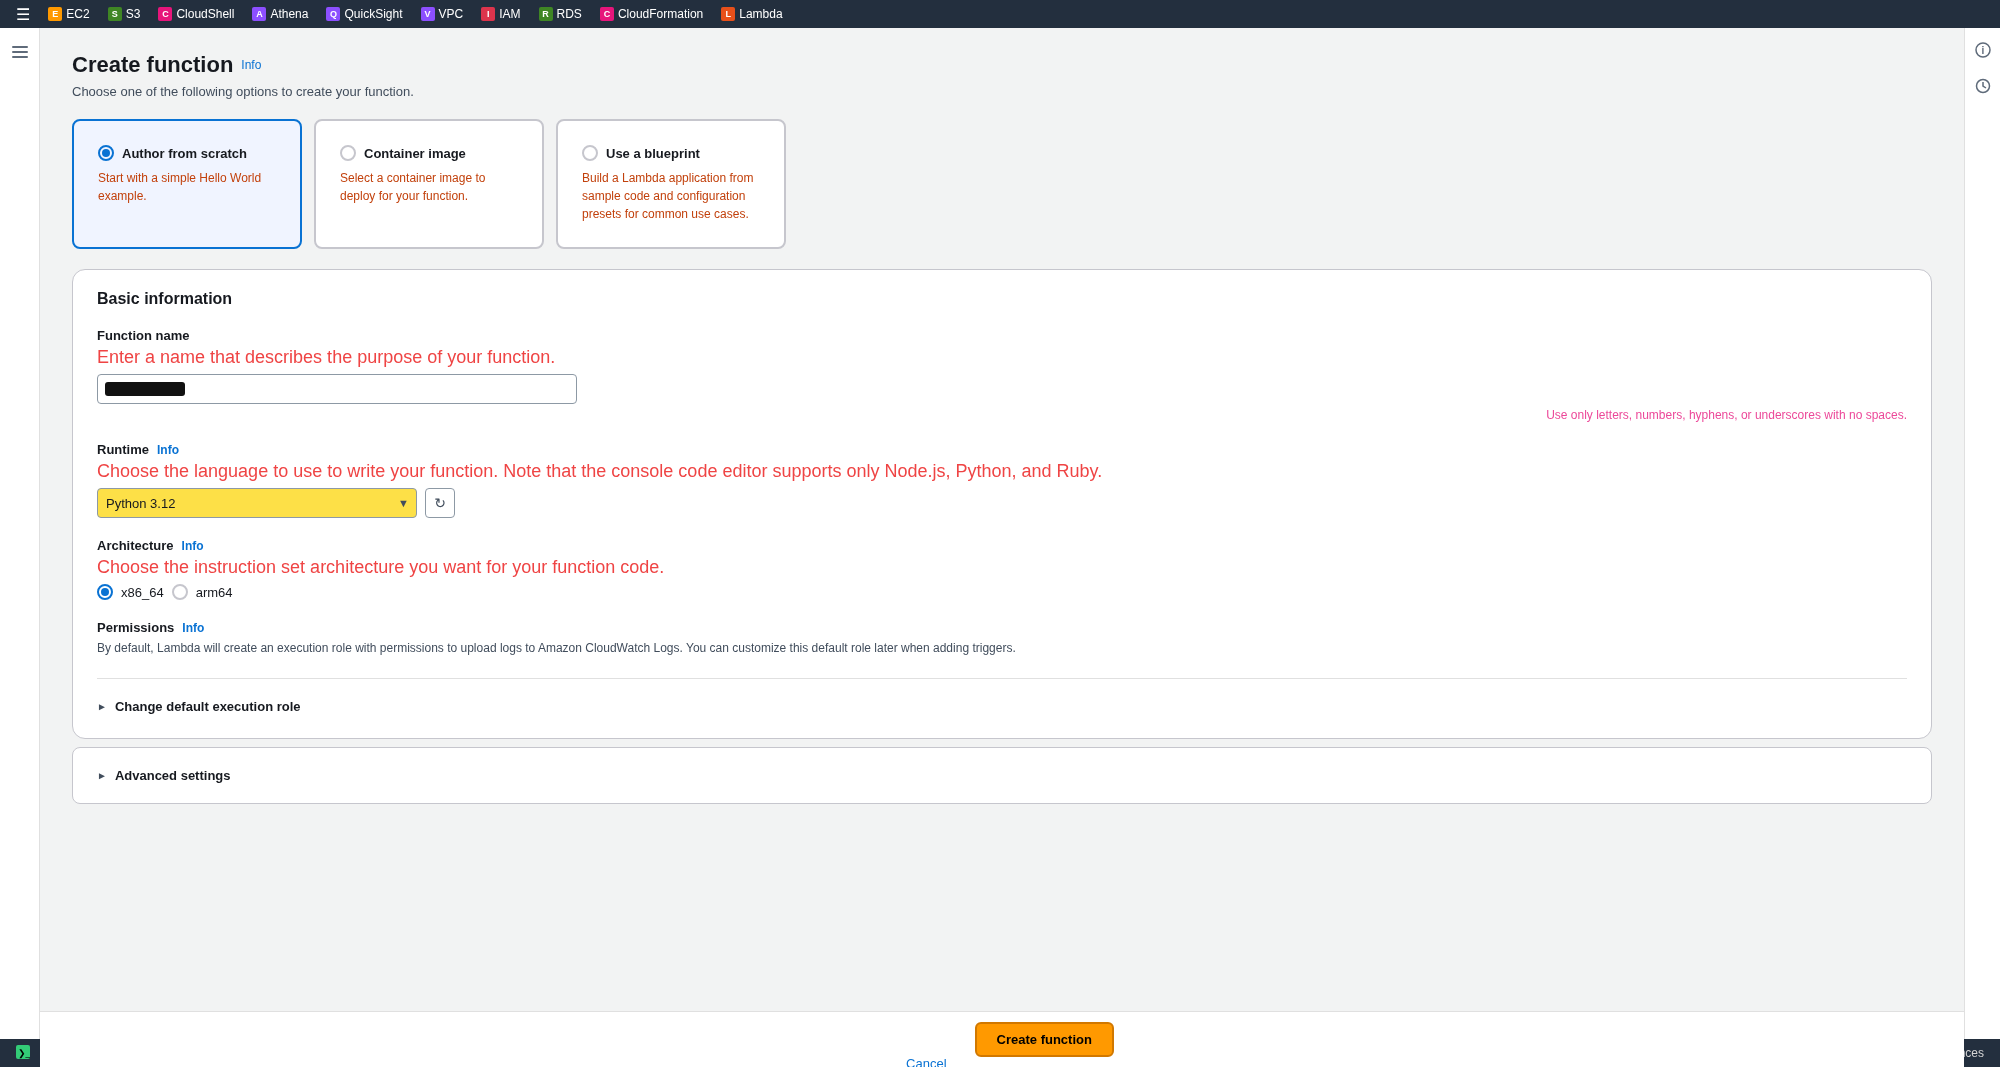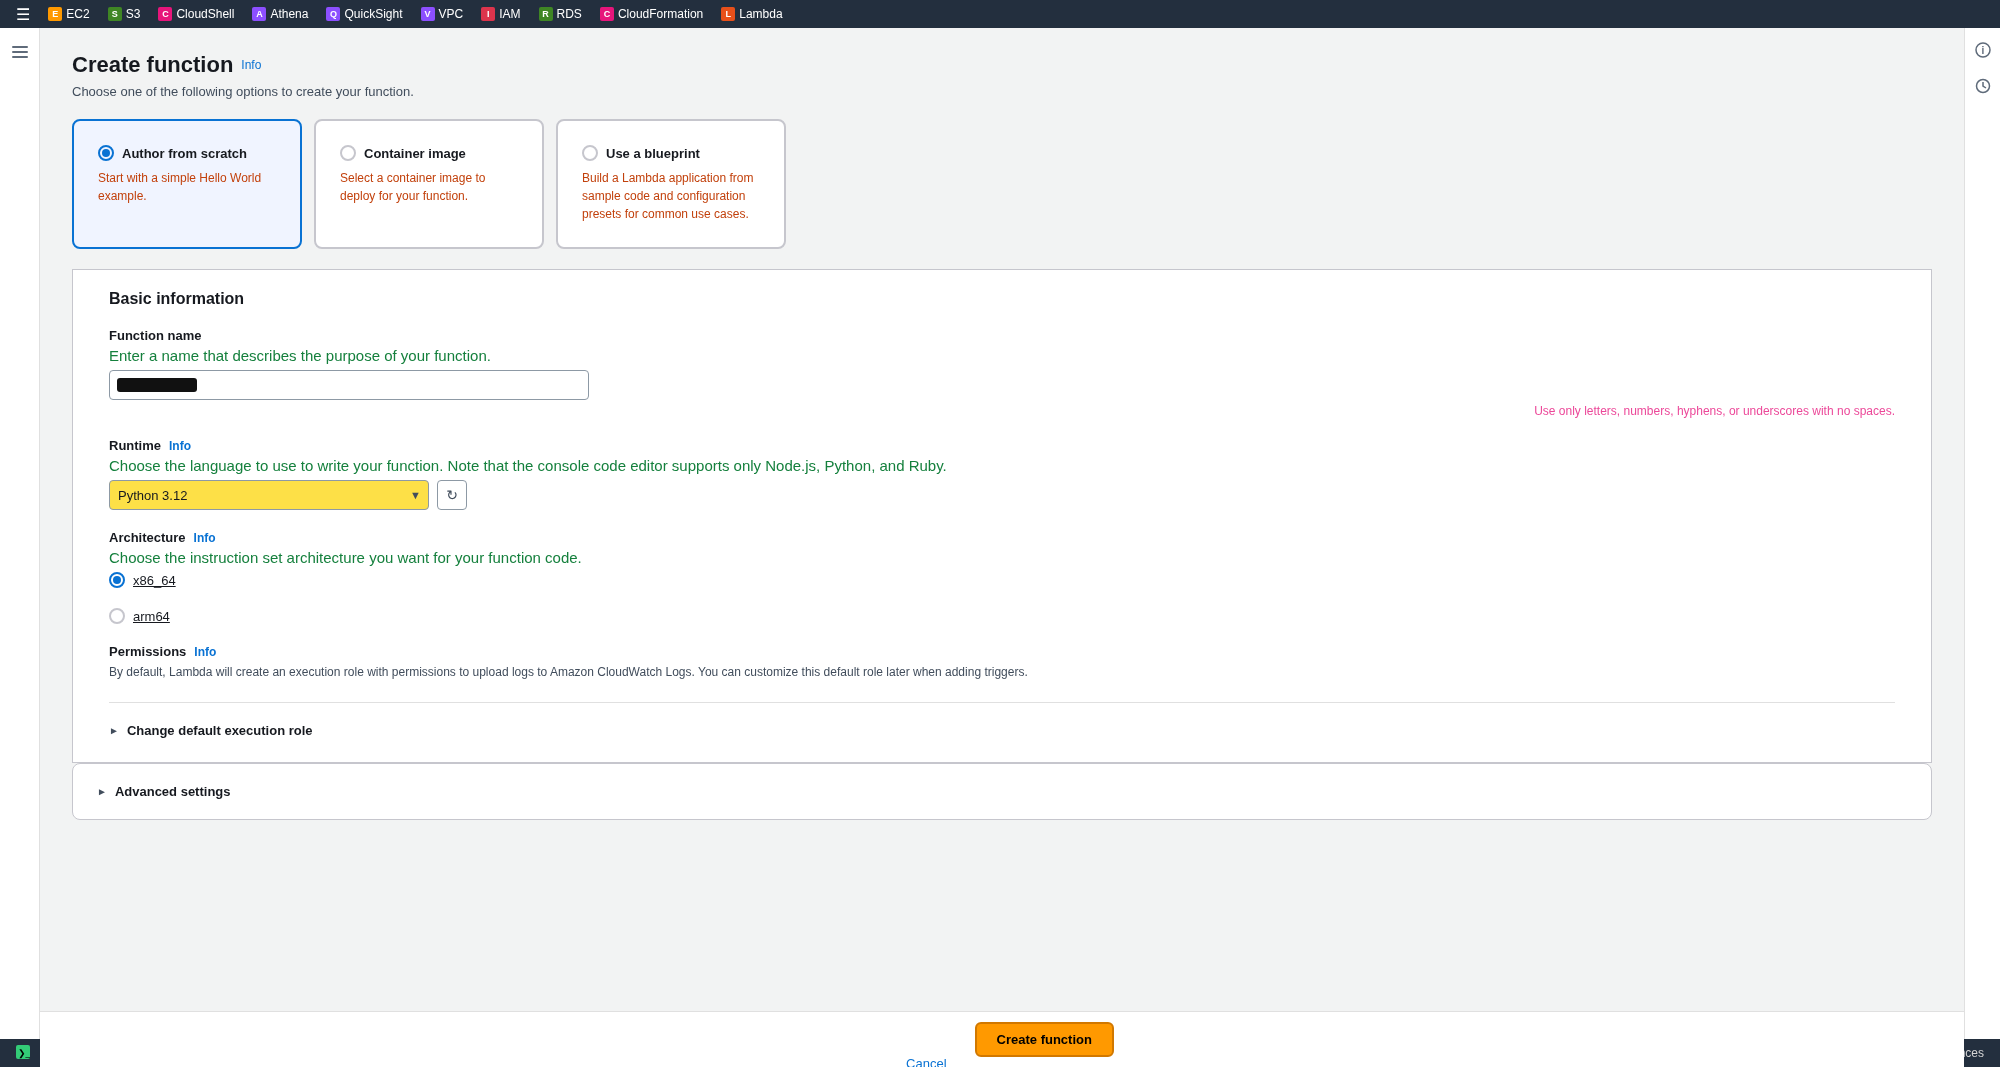--- a/index.html
+++ b/index.html
@@ -179,45 +179,45 @@
     .option-card-desc {
       font-size: 12px;
       color: #c2410c;
       line-height: 1.5;
     }
 
     
     .section-panel {
       background: #fff;
       border: 1px solid #c6c6cd;
-      border-radius: 0;
-      padding: 20px 36px;
-      margin-bottom: 0;
+      border-radius: 13px;
+      padding: 20px 24px;
+      margin-bottom: 8px;
     }
     .section-title {
       font-size: 16px;
       font-weight: 700;
       margin-bottom: 20px;
     }
 
     
     .field-group {
       margin-bottom: 20px;
     }
     .field-label {
       font-weight: 600;
       font-size: 13px;
       margin-bottom: 4px;
       display: flex;
       align-items: center;
       gap: 8px;
     }
     .field-hint {
-      font-size: 15px;
-      color: #15803d;
+      font-size: 18px;
+      color: #ef4444;
       margin-bottom: 6px;
     }
     .field-input {
       width: 100%;
       max-width: 480px;
       height: 30px;
       border: 1px solid #8d99a5;
       border-radius: 4px;
       padding: 0 8px;
       font-size: 13px;
@@ -273,23 +273,21 @@
       align-items: center;
       justify-content: center;
       cursor: pointer;
       color: #414d5c;
       font-size: 14px;
     }
 
     
     .radio-group {
       display: flex;
-      flex-direction: column;
-      gap: 20px;
-      text-decoration: underline;
+      gap: 8px;
     }
     .radio-item {
       display: flex;
       align-items: center;
       gap: 8px;
       cursor: pointer;
     }
     .radio-label {
       font-size: 13px;
     }

